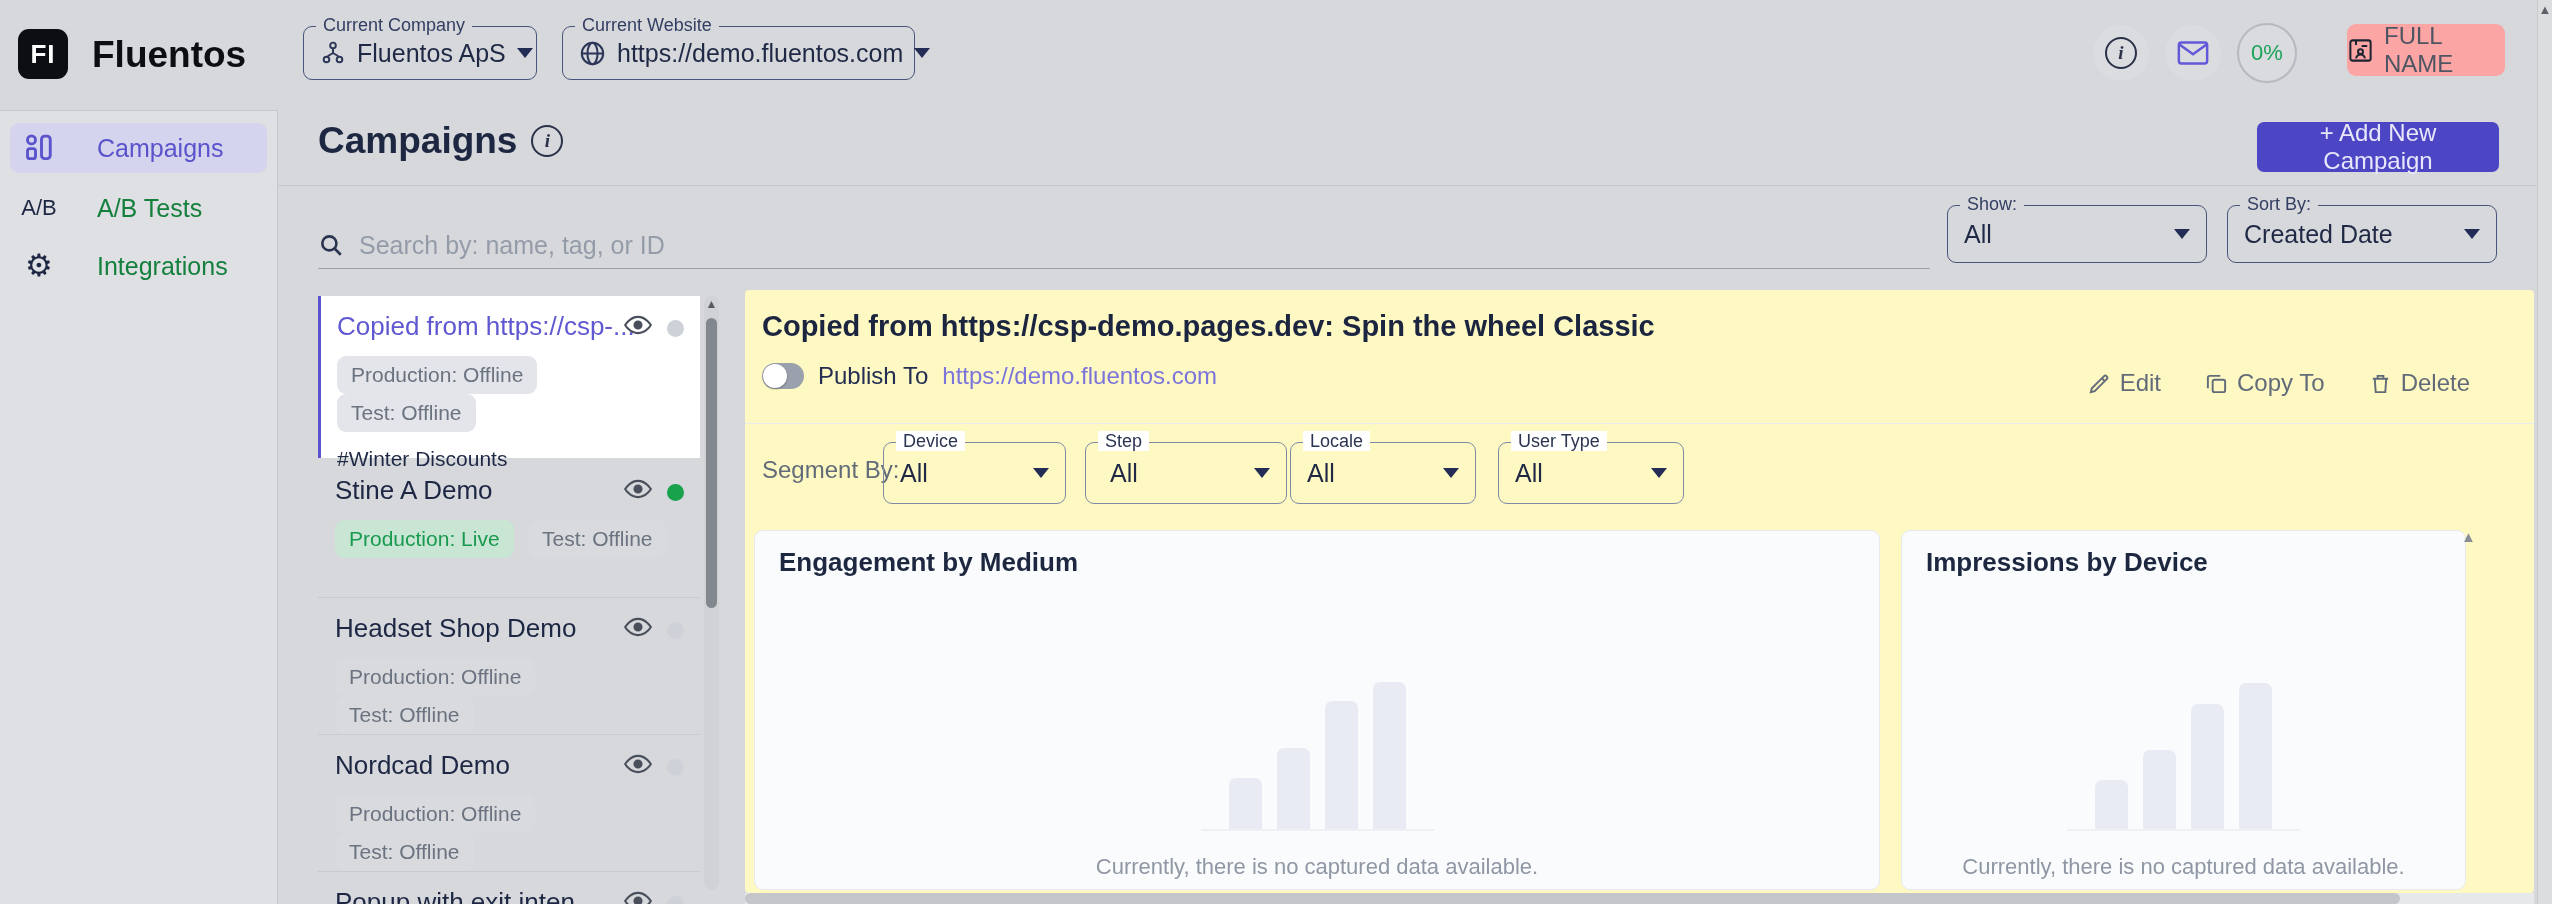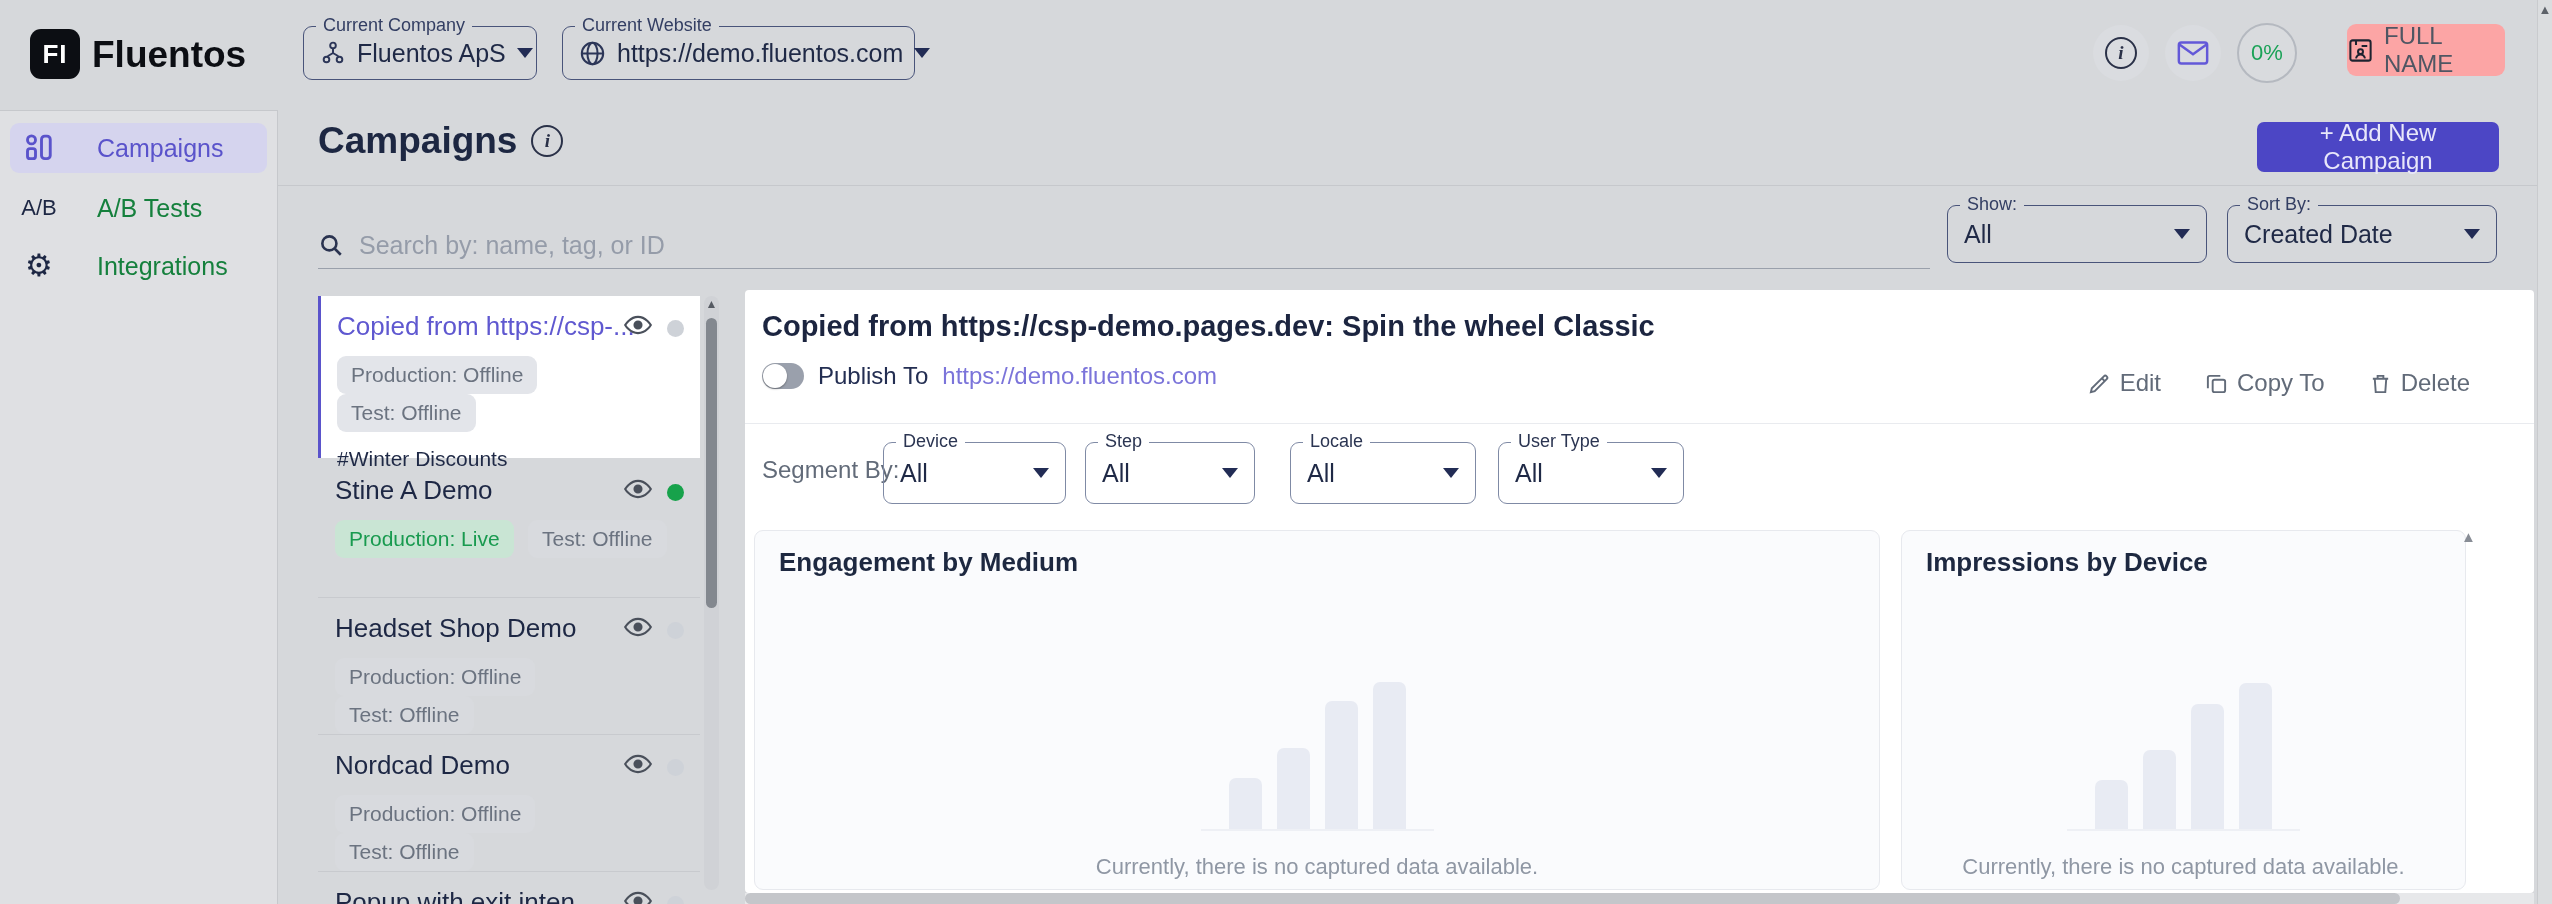--- a/index.html
+++ b/index.html
@@ -1,21 +1,21 @@
 <!DOCTYPE html>
 <html><head>
 <meta charset="utf-8">
 <style>
   html,body{margin:0;padding:0;}
   body{font-family:"Liberation Sans", sans-serif; background:#d6d8db; overflow:hidden;}
   #app{position:relative;width:2552px;height:904px;background:#d6d8db;overflow:hidden;}
 
   
   .topbar{position:absolute;left:0;top:0;width:2552px;height:110px;background:#d6d8db;}
-  .logo-box{position:absolute;left:30px;top:29px;width:50px;height:50px;background:#0c0e13;border-radius:11px;color:#fff;
+  .logo-box{position:absolute;left:18px;top:29px;width:50px;height:50px;background:#0c0e13;border-radius:11px;color:#fff;
     display:flex;align-items:center;justify-content:center;font-weight:800;font-size:26px;letter-spacing:1px;}
   .brand-name{position:absolute;left:92px;top:34px;font-size:37px;font-weight:700;color:#0c0e13;}
 
   .fieldset{position:absolute;border:1.6px solid #49547a;border-radius:9px;box-sizing:border-box;}
   .fieldset .legend{position:absolute;top:-12px;left:12px;font-size:18px;color:#333e63;background:#d6d8db;padding:0 7px;white-space:nowrap;line-height:20px;}
   .fieldset .value-row{display:flex;align-items:center;height:100%;padding:0 16px;gap:11px;box-sizing:border-box;}
   .fieldset .value{font-size:25px;color:#1f2946;white-space:nowrap;}
   .caret{width:0;height:0;border-left:8px solid transparent;border-right:8px solid transparent;border-top:10px solid #222c55;margin-left:auto;flex:0 0 auto;}
 
   .icon-circle{position:absolute;width:56px;height:56px;border-radius:50%;background:#dadce0;display:flex;align-items:center;justify-content:center;}
@@ -62,35 +62,35 @@
   .pill.live{background:#c9e5d4;color:#189a4f;}
   .pills{margin-top:14px;}
   .c-tag{margin-top:15px;font-size:21px;color:#1f2946;}
   .rule-top{border-top:1px solid #c8cace;}
 
   .list-scrollbar{position:absolute;left:704px;top:296px;width:15px;height:594px;background:#d0d2d6;border-radius:8px;}
   .list-scrollbar .arr{position:absolute;top:1px;left:0;width:15px;text-align:center;font-size:12px;color:#565b63;}
   .list-scrollbar .thumb{position:absolute;left:2px;top:22px;width:11px;height:290px;background:#83888f;border-radius:6px;}
 
   
-  .panel{position:absolute;left:745px;top:290px;width:1789px;height:603px;background:#ffffff;border-radius:4px;}
+  .panel{position:absolute;left:745px;top:290px;width:1789px;height:603px;background:#fef9c3;border-radius:4px;}
   .detail-title{position:absolute;left:17px;top:20px;font-size:29px;font-weight:700;color:#1c2540;}
   .publish-row{position:absolute;left:17px;top:72px;display:flex;align-items:center;gap:14px;}
   .toggle{width:42px;height:26px;border-radius:13px;background:#9aa0ac;position:relative;cursor:pointer;}
   .toggle .knob{position:absolute;left:1px;top:1px;width:24px;height:24px;border-radius:50%;background:#fff;box-shadow:0 1px 2px rgba(0,0,0,.35);}
   .publish-label{font-size:24px;color:#232e52;}
   .publish-link{font-size:24px;color:#7b74da;text-decoration:none;}
   .actions{position:absolute;right:58px;top:78px;display:flex;align-items:center;gap:32px;}
   .action-btn{display:flex;align-items:center;gap:9px;font-size:24px;color:#626b79;background:none;border:none;font-family:inherit;cursor:pointer;}
   .panel-divider{position:absolute;left:0;top:133px;width:100%;height:1px;background:#e9ebef;}
   .segment-label{position:absolute;left:17px;top:166px;font-size:24px;color:#626b79;}
   .seg{height:62px;top:152px;border-color:#7f8aa5;}
   .seg .legend{background:#ffffff;color:#2b3552;}
   .seg-device{left:138px;width:183px;}
-  .seg-step{left:340px;width:170px;}
+  .seg-step{left:340px;width:202px;padding-left:8px;}
   .seg-locale{left:545px;width:186px;}
   .seg-user{left:753px;width:186px;}
   .fieldset.abs-in-panel{position:absolute;}
 
   .chart-card{position:absolute;top:240px;height:360px;background:#fafbfd;border:1px solid #e7e9ee;border-radius:9px;box-sizing:border-box;overflow:hidden;}
   .chart-card.c1{left:9px;width:1126px;}
   .chart-card.c2{left:1156px;width:565px;}
   .chart-title{position:absolute;left:24px;top:16px;font-size:26px;font-weight:700;color:#1d2840;}
   .bars-wrap{position:absolute;left:0;right:0;bottom:58px;display:flex;justify-content:center;}
   .bars-inner{display:flex;align-items:flex-end;gap:15px;padding:0 28px;border-bottom:2px solid #eef0f5;}

